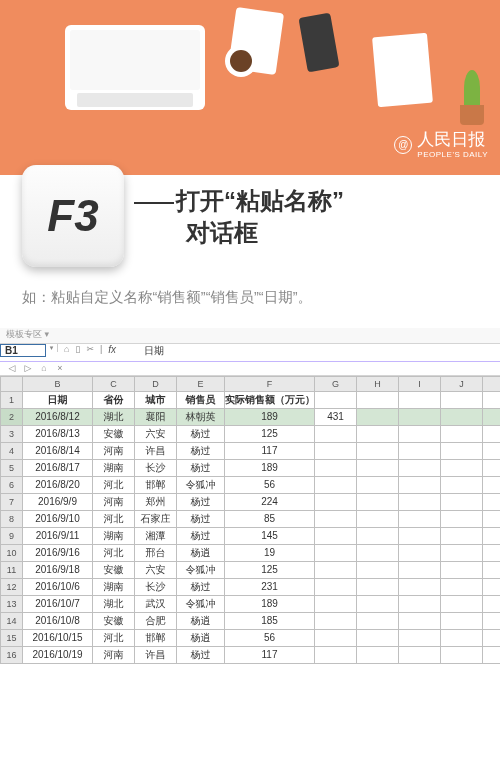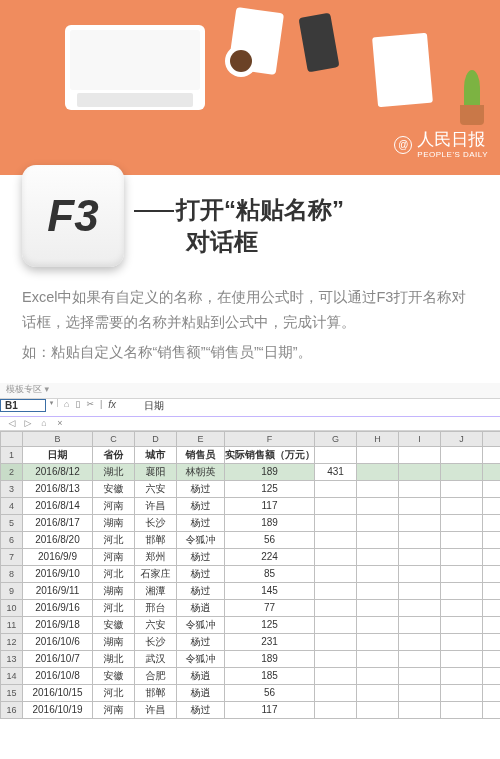--- a/index.html
+++ b/index.html
@@ -16,21 +16,21 @@
 .coffee::after{content:"";position:absolute;top:5px;left:5px;right:5px;bottom:5px;background:#6b4226;border-radius:50%}
 .plant{position:absolute;top:70px;right:8px;width:40px;height:55px}
 .plant-pot{position:absolute;bottom:0;left:8px;width:24px;height:20px;background:#c97848;border-radius:0 0 4px 4px}
 .plant-leaf{position:absolute;top:0;left:12px;width:16px;height:35px;background:#7cb342;border-radius:50% 50% 0 0}
 .logo{position:absolute;right:12px;top:130px;color:#fff;font-size:11px;line-height:1.2;display:flex;align-items:center;gap:5px}
 .wifi-icon{width:18px;height:18px;border:1.5px solid #fff;border-radius:50%;display:flex;align-items:center;justify-content:center;font-size:10px}
 .logo-text{text-align:left}
 .logo-cn{font-size:17px;font-weight:normal}
 .logo-en{font-size:8px;letter-spacing:0.5px}
 .content{padding:0 22px}
-.title-section{display:flex;align-items:center;margin-top:-10px;gap:10px}
+.title-section{display:flex;margin-top:-10px;gap:10px}
 .key-f3{width:102px;height:102px;background:linear-gradient(180deg,#fdfdfd,#eee);border-radius:14px;box-shadow:0 4px 10px rgba(0,0,0,.25),inset 0 -3px 6px rgba(0,0,0,.08);display:flex;align-items:center;justify-content:center;font-size:44px;font-weight:bold;color:#333;font-style:italic;position:relative;z-index:2;flex-shrink:0}
 .title-text{font-size:24px;font-weight:bold;color:#333;line-height:1.35;margin-top:20px}
 .dash{display:inline-block;width:40px;height:2px;background:#333;vertical-align:middle;margin-right:2px}
 .desc{color:#888;font-size:14.5px;line-height:1.7;margin-top:18px}
 .desc p{margin-bottom:6px}
 .excel{margin-top:18px;font-size:10px}
 .tabs{height:16px;background:#f8f8f8;border-bottom:1px solid #d4d4d4;display:flex;align-items:flex-start;font-size:9px;color:#666;padding-left:6px;gap:12px}
 .tabs span{color:#999}
 .formula-bar{height:18px;background:#fff;border-bottom:1px solid #c4b5fd;display:flex;align-items:flex-start;font-size:10px}
 .cell-ref{width:46px;background:#fff;border:1px solid #3a6ea5;color:#333;display:flex;align-items:center;padding-left:4px;font-weight:bold}
@@ -79,21 +79,20 @@
 
 <div class="content">
   <div class="title-section">
     <div class="key-f3">F3</div>
     <div class="title-text">
       <span class="dash"></span><span>打开“粘贴名称”</span><br>
       <span style="margin-left:52px">对话框</span>
     </div>
   </div>
   <div class="desc">
-    <p>Excel中如果有自定义的名称，在使用公式时，可以通过F3打开名称对话框，选择需要的名称并粘贴到公式中，完成计算。</p>
     <p>如：粘贴自定义名称“销售额”“销售员”“日期”。</p>
   </div>
 </div>
 
 <div class="excel">
   <div class="tabs">
     <span><span>模板专区</span> <span>▾</span></span>
   </div>
   <div class="formula-bar">
     <div class="cell-ref">B1</div>
@@ -259,21 +258,21 @@
           <td></td>
           <td></td>
           <td></td>
         </tr>
         <tr>
           <td class="row-hdr">10</td>
           <td>2016/9/16</td>
           <td>河北</td>
           <td>邢台</td>
           <td>杨逍</td>
-          <td>77</td>
+          <td>19</td>
           <td></td>
           <td></td>
           <td></td>
           <td></td>
           <td></td>
         </tr>
         <tr>
           <td class="row-hdr">11</td>
           <td>2016/9/18</td>
           <td>安徽</td>

